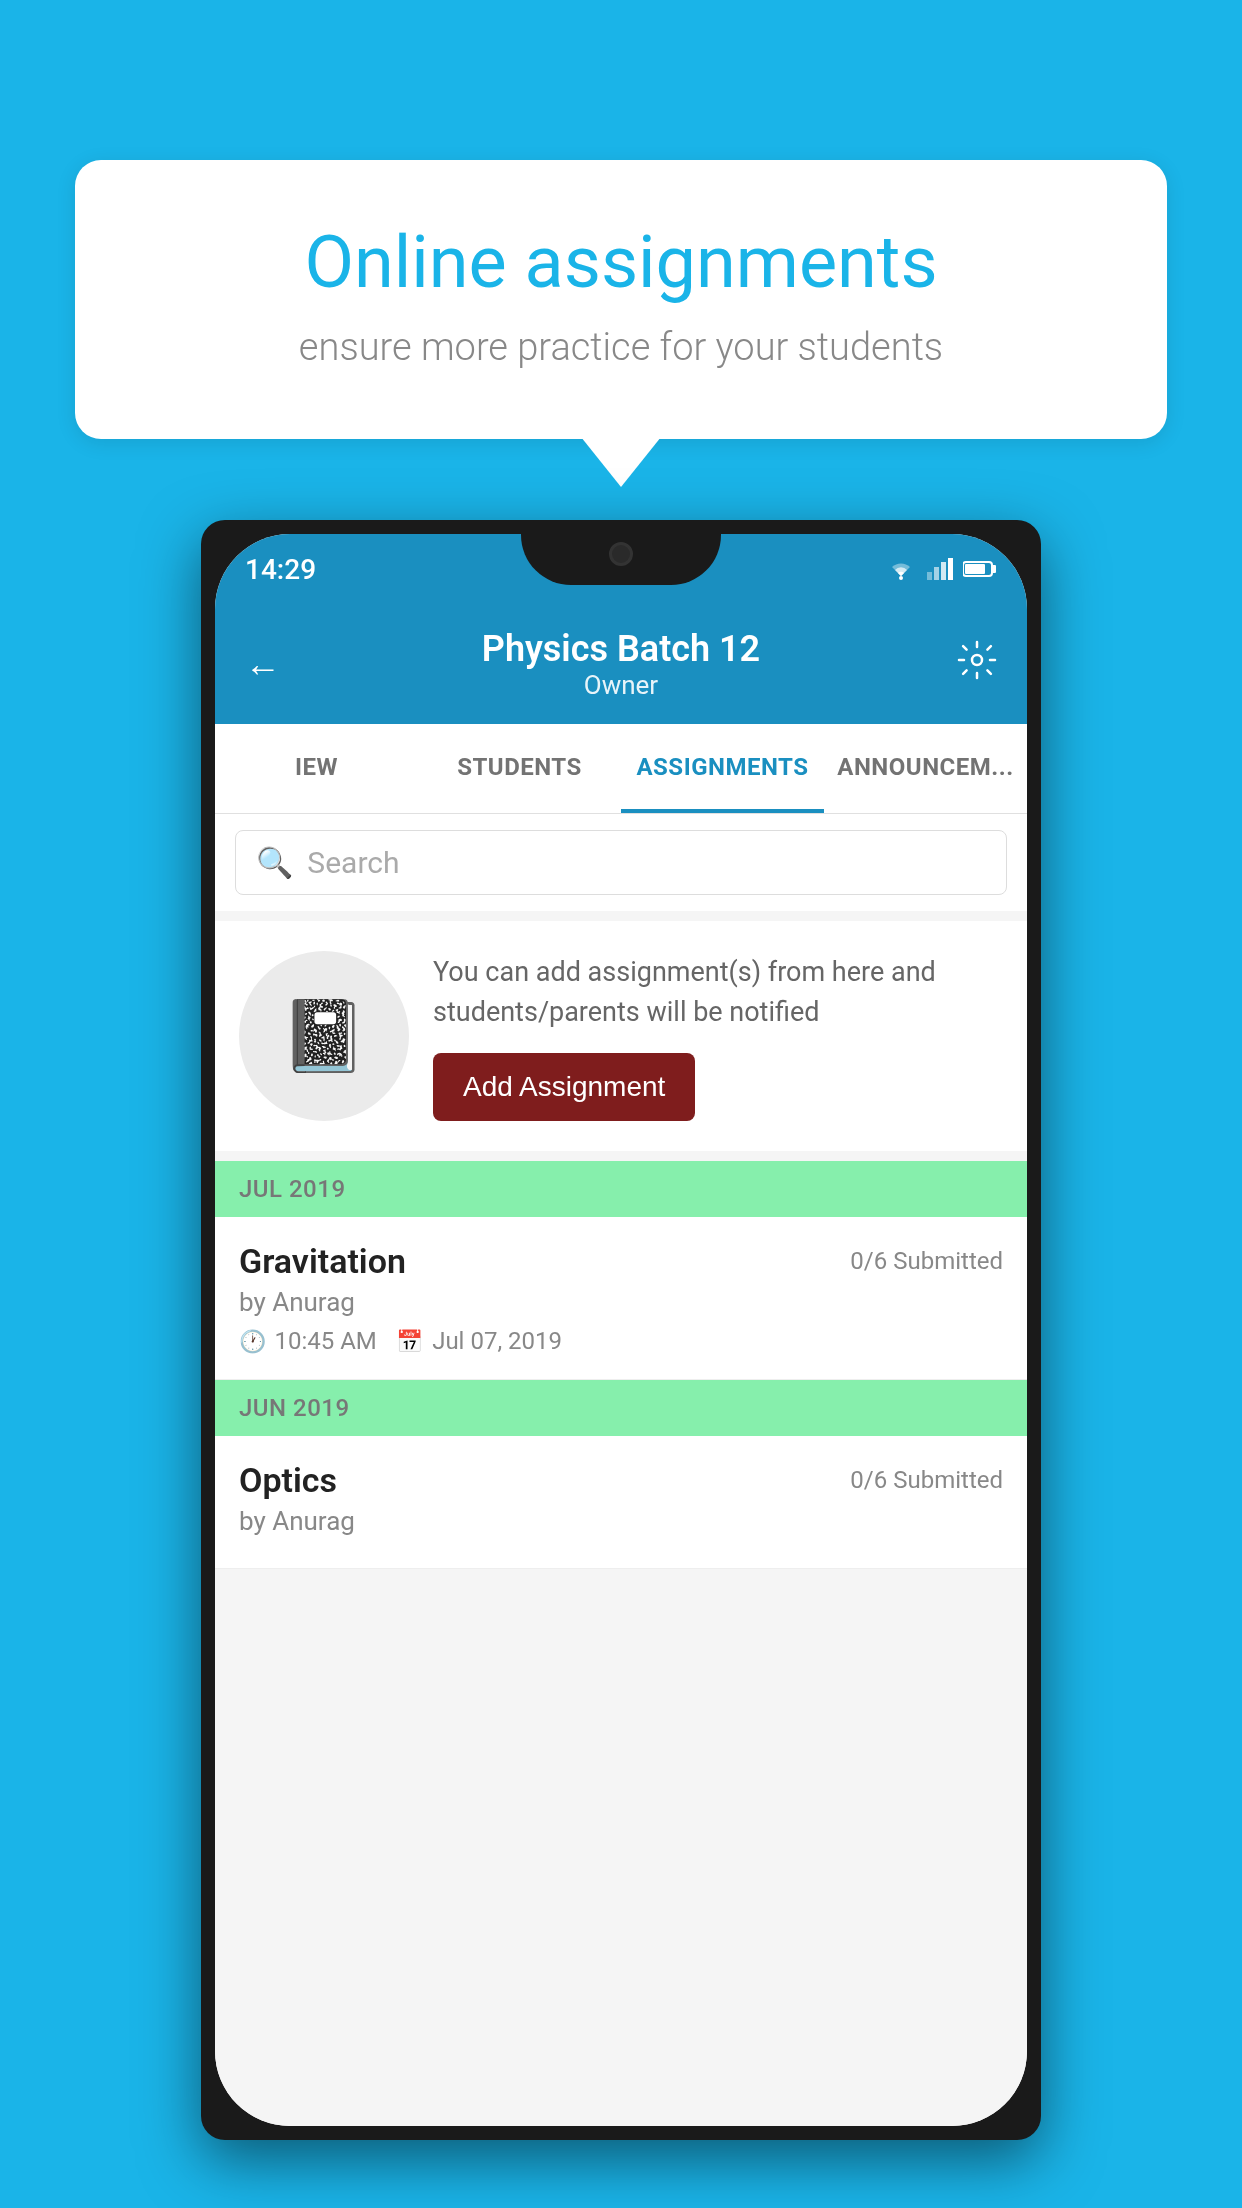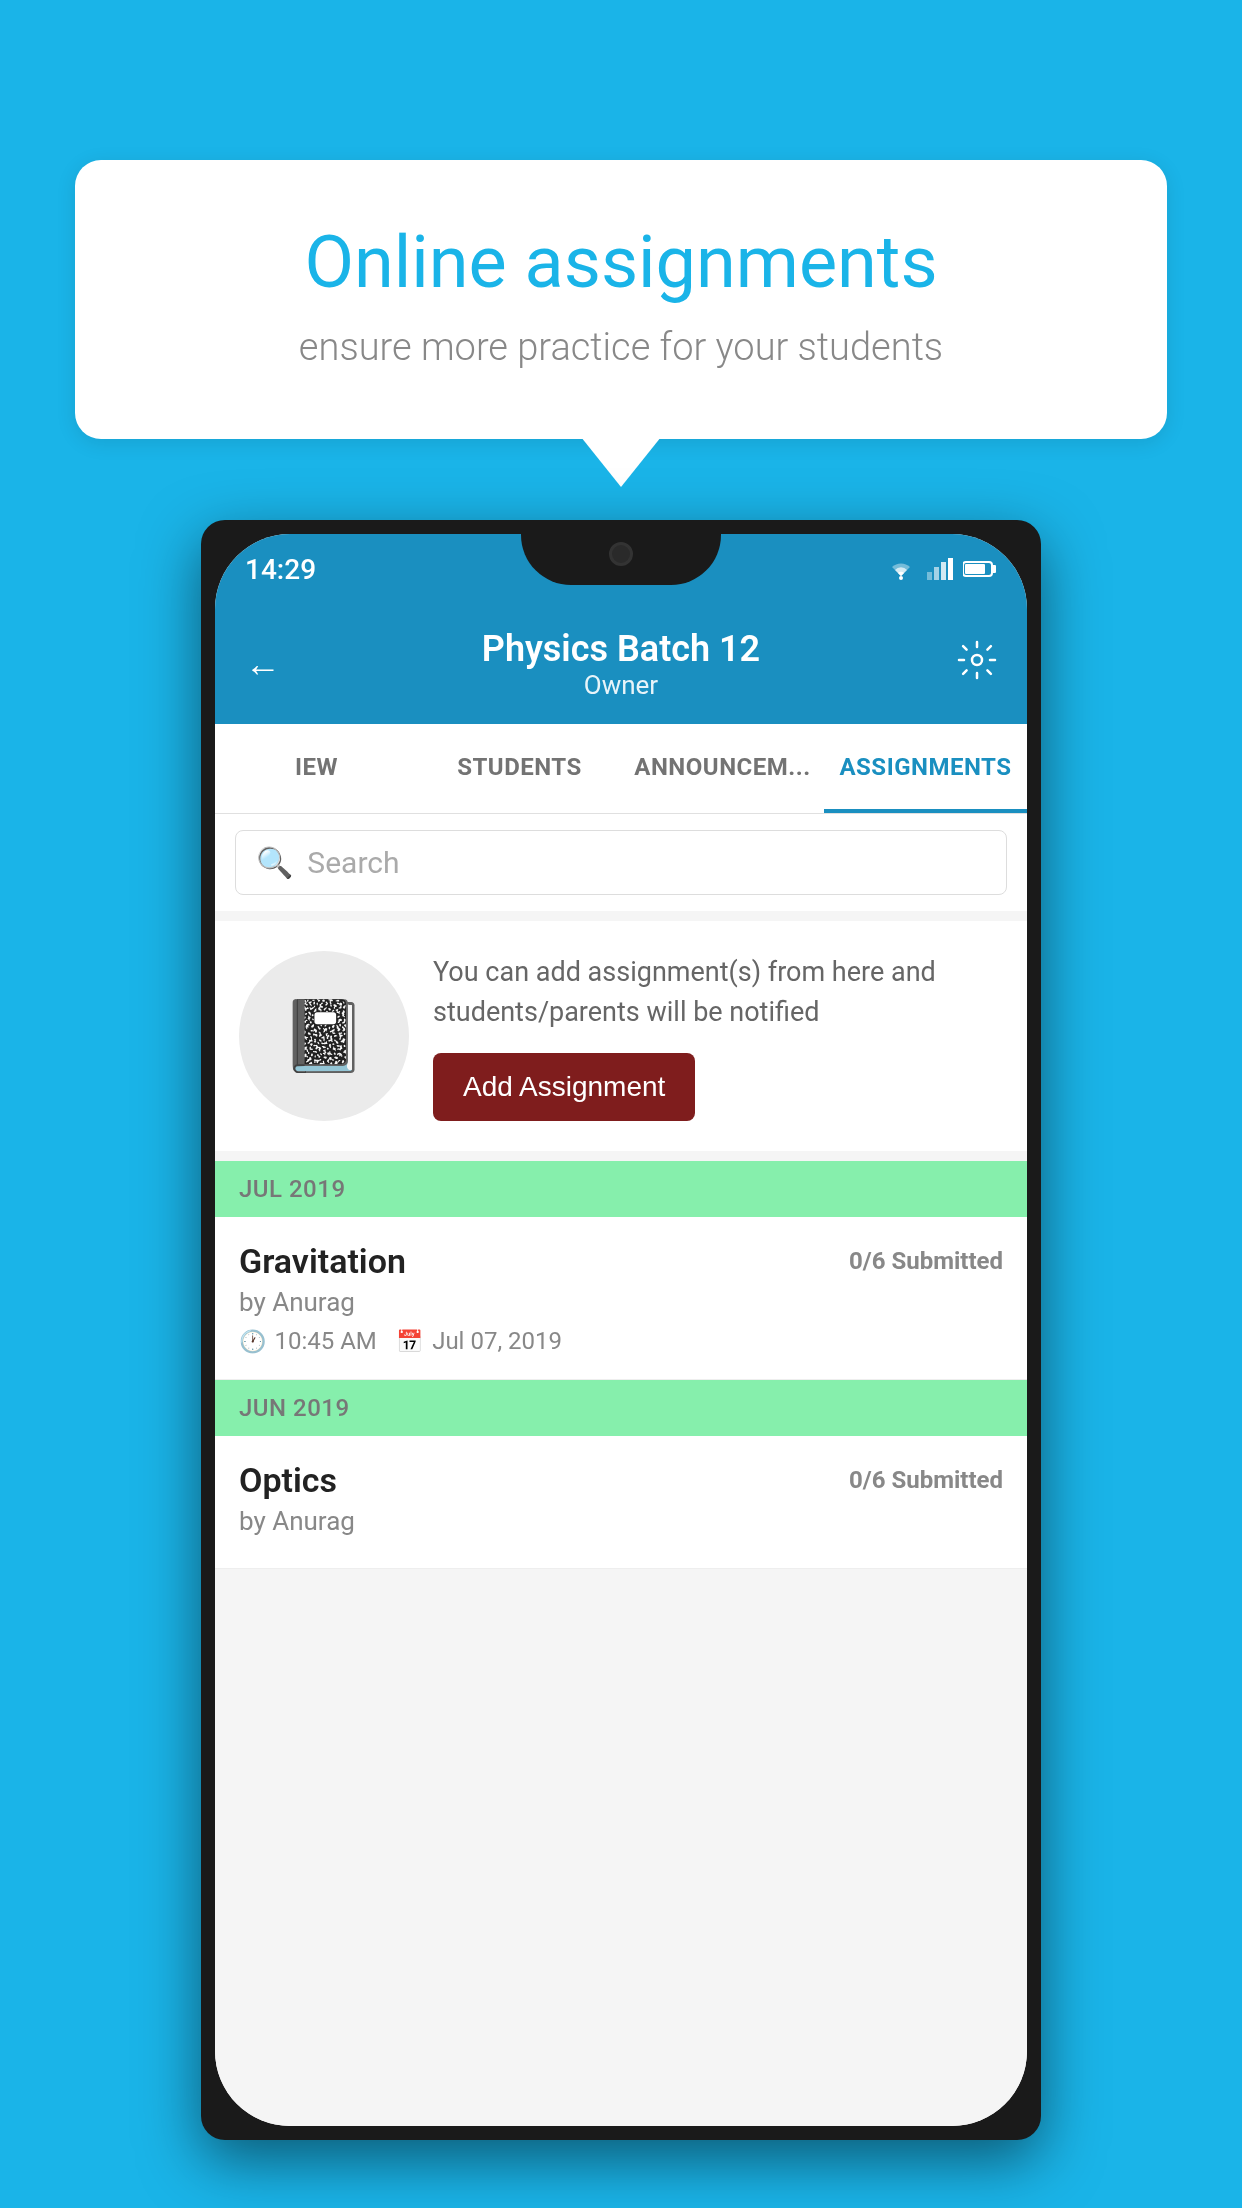--- a/index.html
+++ b/index.html
@@ -288,21 +288,20 @@
     }
     .assignment-name {
       font-size: 34px;
       font-weight: 600;
       color: #222;
     }
     .assignment-submitted {
       font-size: 24px;
       color: #888;
       margin-top: 6px;
-      font-weight: bold;
     }
     .assignment-meta {
       display: flex;
       align-items: center;
       gap: 20px;
       margin-top: 10px;
       font-size: 24px;
       color: #888;
     }
     .assignment-by {
@@ -378,22 +377,22 @@
           <svg width="40" height="40" viewBox="0 0 40 40" fill="none">
             <circle cx="20" cy="20" r="5" stroke="white" stroke-width="2.5"></circle>
             <path d="M20 2v5M20 33v5M2 20h5M33 20h5M6.1 6.1l3.5 3.5M30.4 30.4l3.5 3.5M6.1 33.9l3.5-3.5M30.4 9.6l3.5-3.5" stroke="white" stroke-width="2.5" stroke-linecap="round"></path>
           </svg>
         </div>
       </div>
 
       <div class="tabs-bar">
         <div class="tab-item">IEW</div>
         <div class="tab-item">STUDENTS</div>
+        <div class="tab-item active">ASSIGNMENTS</div>
         <div class="tab-item">ANNOUNCEM...</div>
-        <div class="tab-item active">ASSIGNMENTS</div>
       </div>
 
       <div class="screen-content">
 
         <div class="search-bar">
           <div class="search-input-wrapper">
             <span class="search-icon-inner">🔍</span>
             <span class="search-placeholder">Search</span>
           </div>
         </div>

